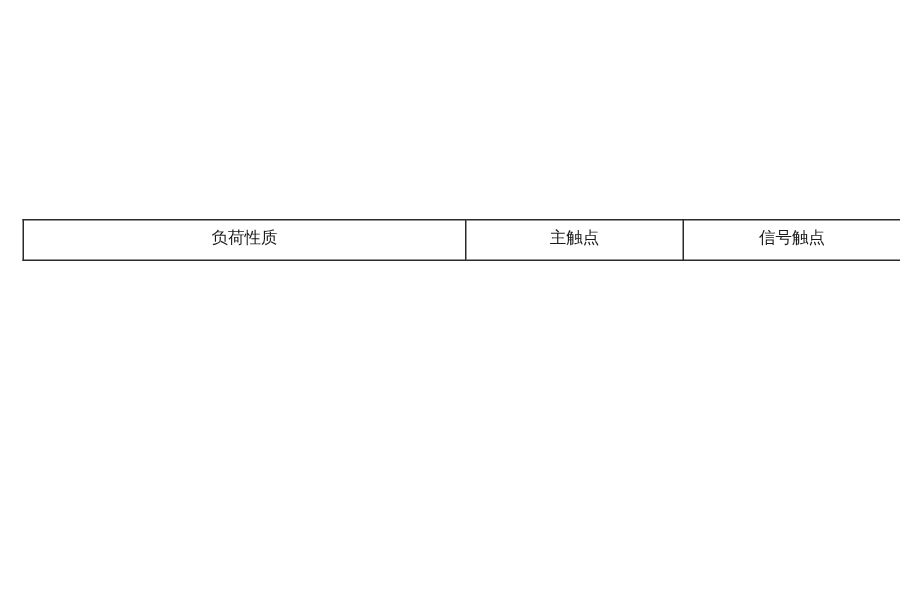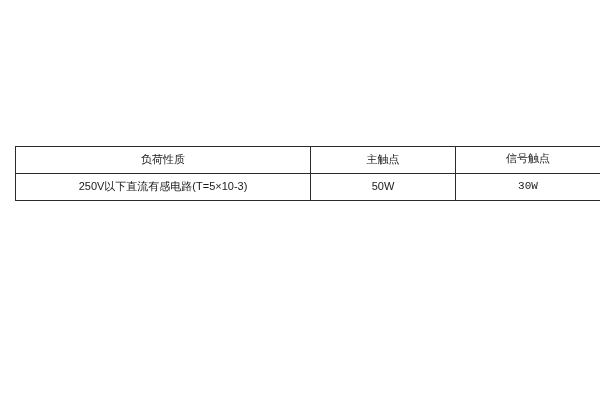--- a/index.html
+++ b/index.html
@@ -37,35 +37,30 @@
     vertical-align: middle;
     font-size: 11px;
     color: #1a1a1a;
     font-family: "Liberation Sans", sans-serif;
     line-height: 1.2;
     padding: 0 2px;
     white-space: nowrap;
   }
   table.spec-table tr td:nth-child(1) { width: 290px; }
   table.spec-table tr td:nth-child(2) { width: 140px; }
-  table.spec-table tr td:nth-child(3) { width: 140px; font-family: Liberation Mono, monospace; }
+  table.spec-table tr td:nth-child(3) { width: 140px; }
 </style>
 </head>
 <body>
 
 <div class="page">
   <div class="table-wrap">
     <table class="spec-table">
       <tbody>
         <tr>
           <td>负荷性质</td>
           <td>主触点</td>
           <td>信号触点</td>
         </tr>
-        <tr>
-          <td>250V以下直流有感电路(T=5×10-3)</td>
-          <td>50W</td>
-          <td>30W</td>
-        </tr>
       </tbody>
     </table>
   </div>
 </div>
 
 </body></html>

